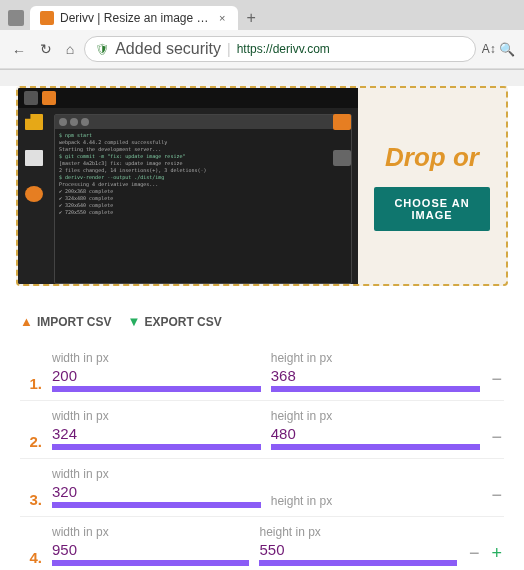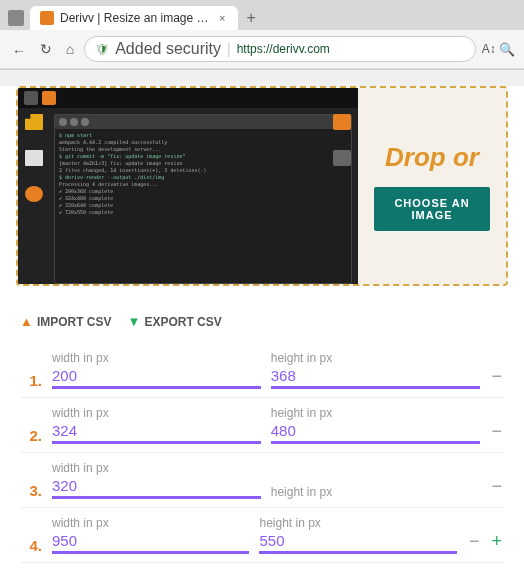--- a/index.html
+++ b/index.html
@@ -332,22 +332,22 @@
       flex-direction: column;
       gap: 2px;
       flex: 1;
     }
     .field-label {
       font-size: 12px;
       color: #999;
     }
     .field-value {
       font-size: 15px;
-      color: #8b5cf6;
-      border-bottom: 3px solid #8b5cf6;
+      color: #701a75;
+      border-bottom: 6px solid #8b5cf6;
       padding-bottom: 2px;
       min-width: 60px;
     }
     .row-actions {
       display: flex;
       gap: 8px;
       align-items: center;
       padding-bottom: 4px;
     }
     .action-btn {

